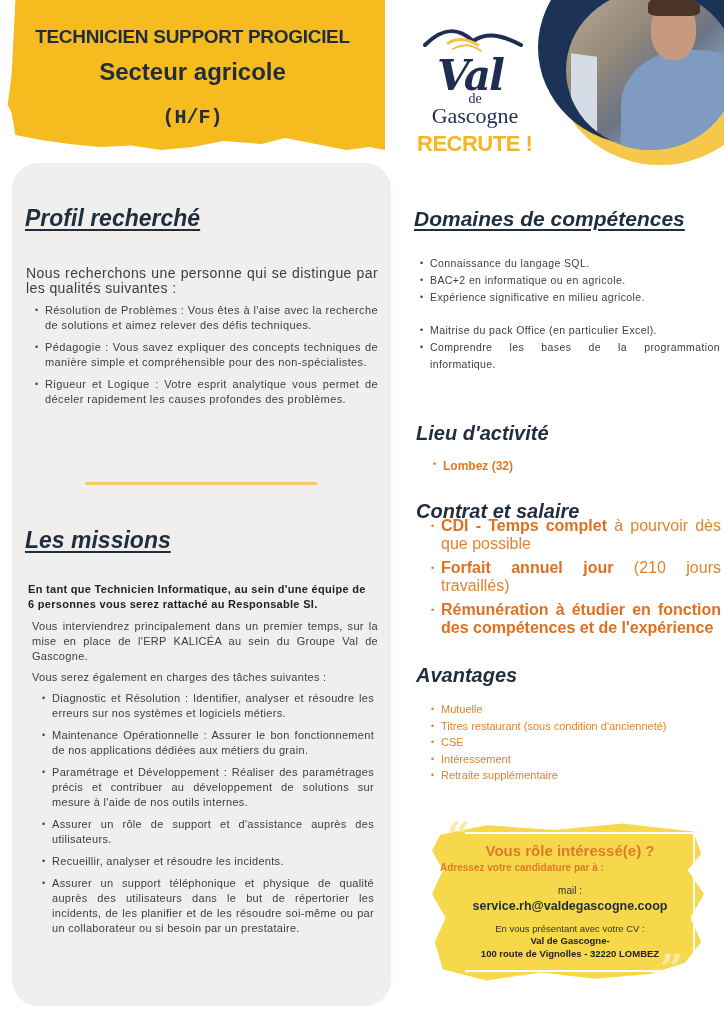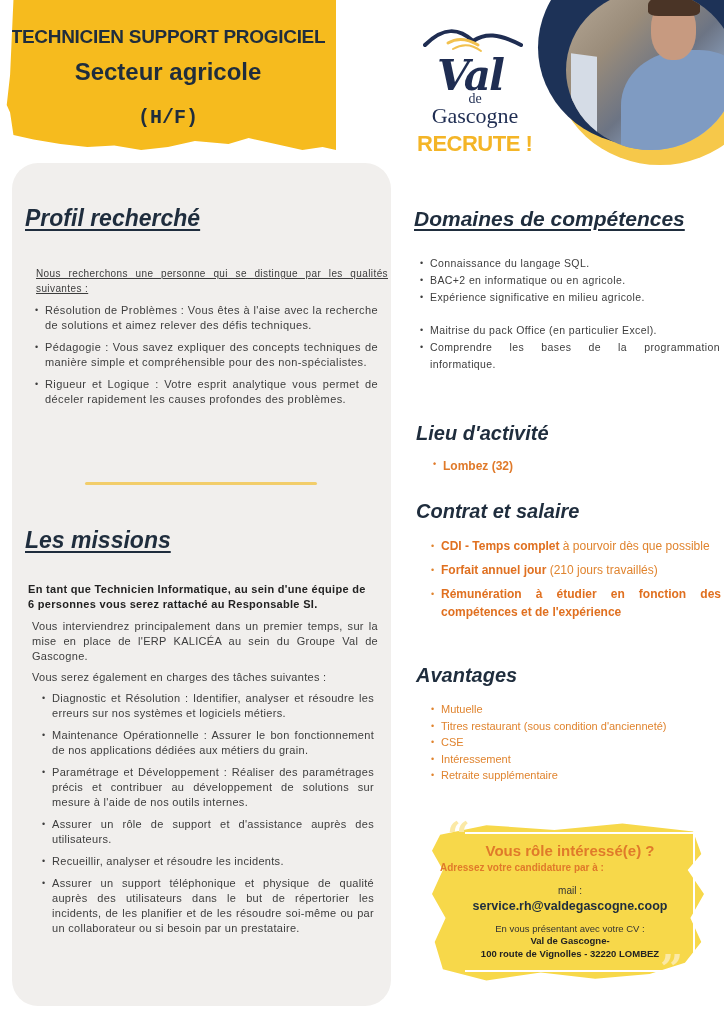--- a/index.html
+++ b/index.html
@@ -1,21 +1,21 @@
 <!DOCTYPE html>
 <html><head>
 <meta charset="utf-8">
 <style>
   * { box-sizing: border-box; margin: 0; padding: 0; }
   html, body { width: 724px; height: 1024px; background: #ffffff; overflow: hidden; }
   body { position: relative; font-family: "Liberation Sans", sans-serif; color: #333; }
 
   
   .banner {
-    position: absolute; left: 0; top: 0; width: 336px; height: 150px;
+    position: absolute; left: 0; top: 0; width: 385px; height: 150px;
     background: #f6bb1e;
     clip-path: polygon(0 0, 100% 0, 100% 100%, 96% 98%, 90% 100%, 82% 96%, 74% 92%, 68% 96%, 58% 94%, 50% 98%, 42% 100%, 34% 97%, 26% 98%, 18% 96%, 10% 93%, 4% 90%, 3% 75%, 2% 70%, 3% 50%, 4% 0);
   }
   .banner .t1 { position: absolute; left: 0; width: 100%; top: 26px; text-align: center; font-weight: bold; font-size: 19px; color: #1f2d3d; letter-spacing: -0.3px; }
   .banner .t2 { position: absolute; left: 0; width: 100%; top: 58px; text-align: center; font-weight: bold; font-size: 24px; color: #1f2d3d; }
   .banner .t3 { position: absolute; left: 0; width: 100%; top: 106px; text-align: center; font-weight: bold; font-size: 20px; color: #1f2d3d; font-family: Liberation Mono, monospace; }
 
   
   .logo { position: absolute; left: 415px; top: 25px; width: 120px; height: 105px; }
   .logo svg { position: absolute; left: 8px; top: 0; }
@@ -32,21 +32,21 @@
   .photo .laptop { position: absolute; left: 5px; top: 65px; width: 26px; height: 80px; background: #d5dce6; transform: skewY(8deg); }
   .photo .shirt { position: absolute; left: 55px; top: 60px; width: 130px; height: 110px; border-radius: 50% 40% 0 0; background: #7f9bc2; }
   .photo .head { position: absolute; left: 85px; top: 10px; width: 45px; height: 60px; border-radius: 45%; background: #c79a80; }
   .photo .hair { position: absolute; left: 82px; top: 4px; width: 52px; height: 22px; border-radius: 50% 50% 20% 20%; background: #4a3426; }
 
   
   .card { position: absolute; left: 12px; top: 163px; width: 379px; height: 843px; background: #f1efed; border-radius: 26px; }
   .h-section { font-style: italic; font-weight: bold; color: #1f2d3d; text-decoration: underline; text-underline-offset: 3px; }
   .profil-title { position: absolute; left: 25px; top: 205px; font-size: 23px; }
   .missions-title { position: absolute; left: 25px; top: 527px; font-size: 23px; }
-  .intro { position: absolute; left: 36px; top: 266px; width: 352px; font-size: 10px; line-height: 15px; color: #3d3d3d; text-align: justify; letter-spacing: 0.4px; text-decoration: underline; }
+  .intro { position: absolute; left: 26px; top: 266px; width: 352px; font-size: 14px; line-height: 15px; color: #3d3d3d; text-align: justify; letter-spacing: 0.4px; }
   ul.blist { list-style: none; }
   ul.blist li { position: relative; padding-left: 10px; text-align: justify; }
   ul.blist li::before { content: "•"; position: absolute; left: 0; top: 0; font-size: 9px; }
   .profil-list { position: absolute; left: 35px; top: 303px; width: 343px; font-size: 11px; line-height: 15px; color: #3d3d3d; letter-spacing: 0.4px; }
   .profil-list li { margin-bottom: 7px; }
   .divider { position: absolute; left: 85px; top: 482px; width: 232px; height: 3px; background: #f2cd6a; border-radius: 2px; }
   .missions-bold { position: absolute; left: 28px; top: 582px; width: 346px; font-size: 11px; line-height: 15px; color: #222; font-weight: bold; letter-spacing: 0.3px; }
   .missions-p1 { position: absolute; left: 32px; top: 619px; width: 346px; font-size: 11px; line-height: 15px; color: #3d3d3d; text-align: justify; letter-spacing: 0.3px; }
   .missions-p2 { position: absolute; left: 32px; top: 670px; width: 346px; font-size: 11px; line-height: 15px; color: #3d3d3d; letter-spacing: 0.3px; }
   .missions-list { position: absolute; left: 42px; top: 691px; width: 332px; font-size: 11px; line-height: 15px; color: #3d3d3d; letter-spacing: 0.3px; }
@@ -54,21 +54,21 @@
 
   
   .domaines-title { position: absolute; left: 414px; top: 207px; font-size: 21px; }
   .dom-list { position: absolute; left: 420px; top: 255px; width: 300px; font-size: 10.5px; line-height: 17px; color: #3d3d3d; letter-spacing: 0.4px; }
   .dom-list li.gap { margin-top: 16px; }
   .r-title { position: absolute; left: 416px; font-style: italic; font-weight: bold; color: #1f2d3d; font-size: 20px; }
   .lieu-title { top: 422px; }
   .contrat-title { top: 500px; }
   .avant-title { top: 664px; }
   .lieu-list { position: absolute; left: 433px; top: 459px; font-size: 12px; font-weight: bold; color: #e07a2a; }
-  .contrat-list { position: absolute; left: 431px; top: 537px; width: 290px; font-size: 12px; line-height: 18px; color: #e0842f; }
+  .contrat-list { position: absolute; left: 431px; top: 517px; width: 290px; font-size: 16px; line-height: 18px; color: #e0842f; }
   .contrat-list li { margin-bottom: 6px; text-align: left; }
   .contrat-list b { color: #e07020; }
   .avant-list { position: absolute; left: 431px; top: 701px; width: 290px; font-size: 11px; line-height: 16.5px; color: #e0842f; }
 
   
   .brush { position: absolute; left: 432px; top: 822px; width: 272px; height: 160px; background: #f7d84a;
     clip-path: polygon(3% 8%, 20% 2%, 45% 5%, 70% 1%, 96% 6%, 99% 20%, 94% 30%, 100% 45%, 95% 60%, 99% 75%, 93% 88%, 80% 95%, 60% 98%, 40% 94%, 20% 99%, 4% 92%, 1% 75%, 5% 60%, 0% 45%, 4% 30%, 0% 18%); }
   .frame { position: absolute; left: 465px; top: 832px; width: 230px; height: 140px; border-top: 2px solid #fff; border-right: 2px solid #fff; border-bottom: 2px solid #fff; }
   .quote-open { position: absolute; left: 447px; top: 812px; font-family: "DejaVu Serif", serif; font-weight: bold; font-size: 40px; color: #fbe9a6; }
   .quote-close { position: absolute; left: 660px; top: 945px; font-family: "DejaVu Serif", serif; font-weight: bold; font-size: 40px; color: #fbe9a6; }

